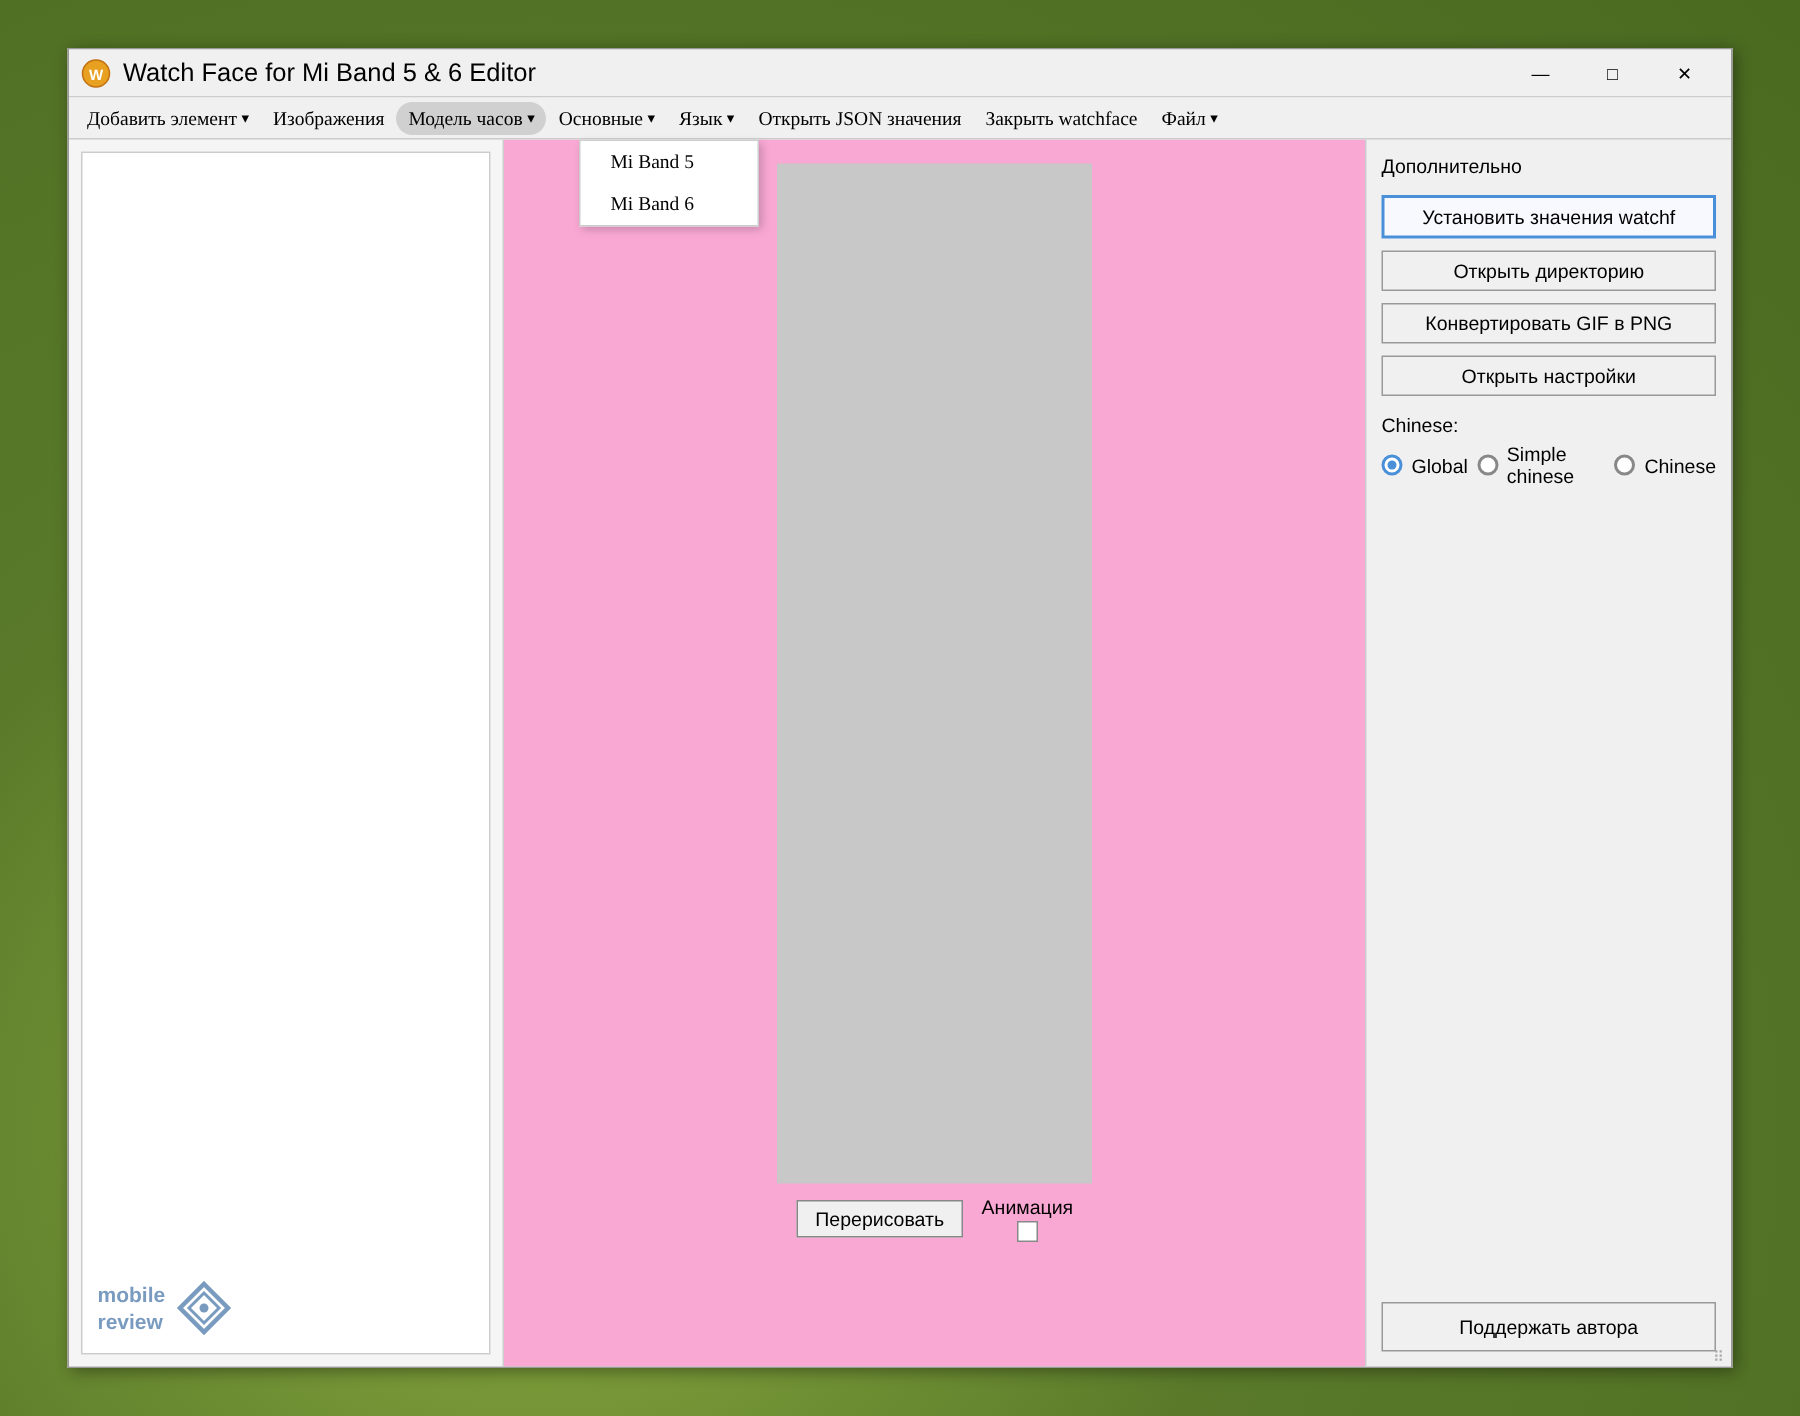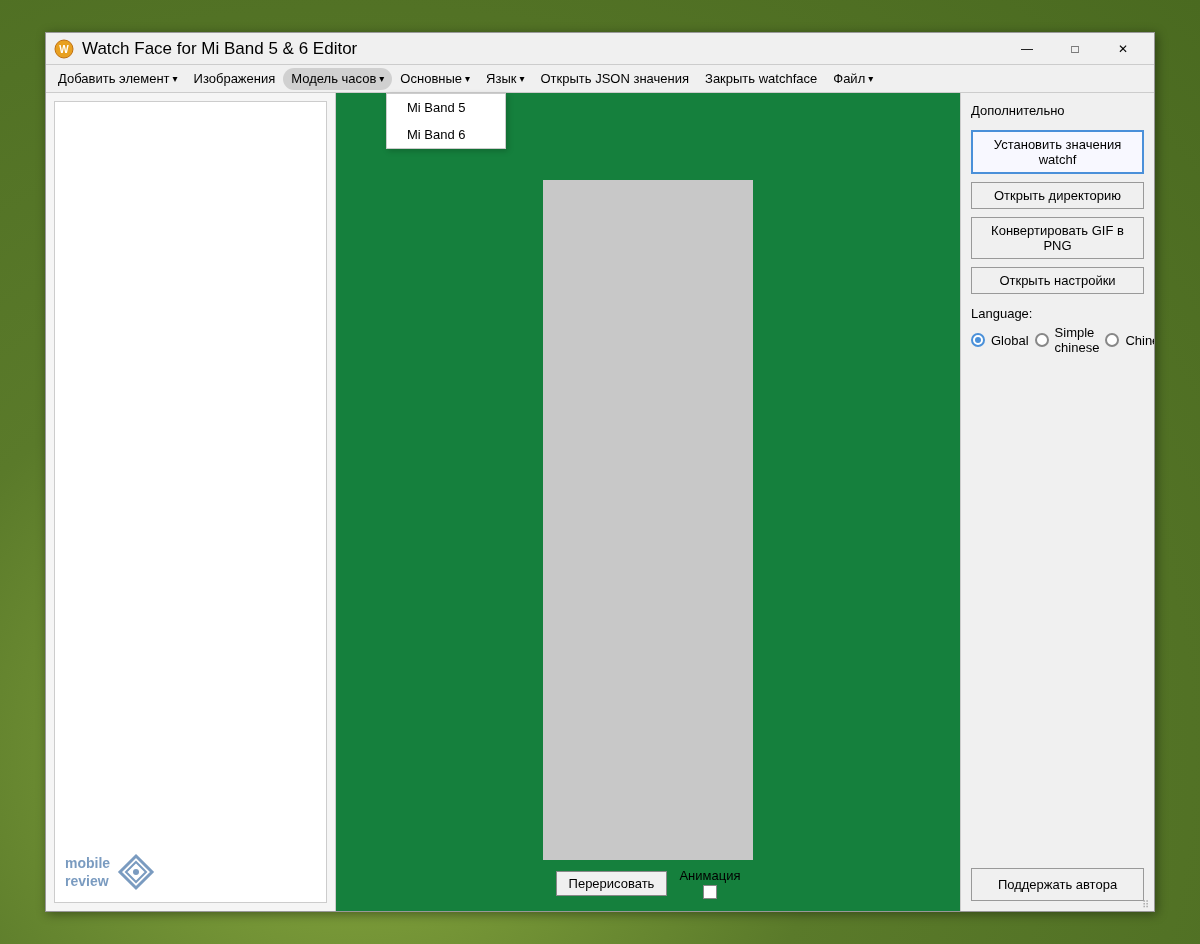--- a/index.html
+++ b/index.html
@@ -67,20 +67,21 @@
     
     .menu-bar {
       height: 28px;
       background: #f0f0f0;
       border-bottom: 1px solid #ccc;
       display: flex;
       align-items: center;
       padding: 0 4px;
       flex-shrink: 0;
       position: relative;
+      font-family: Liberation Serif, serif;
     }
     .menu-item {
       padding: 2px 8px;
       cursor: pointer;
       height: 22px;
       display: flex;
       align-items: center;
       font-size: 13px;
       white-space: nowrap;
       color: #000;
@@ -147,25 +148,25 @@
       line-height: 1.3;
     }
     .diamond-icon {
       width: 40px;
       height: 40px;
     }
 
     
     .center-panel {
       flex: 1;
-      background: #15803d;
-      display: flex;
-      flex-direction: column;
-      align-items: center;
-      justify-content: flex-end;
+      background: #f9a8d4;
+      display: flex;
+      flex-direction: column;
+      align-items: center;
+      justify-content: flex-start;
       padding: 8px;
       gap: 8px;
       position: relative;
     }
     .watch-canvas {
       width: 210px;
       flex: 1;
       background: #c8c8c8;
       margin-top: 8px;
       max-height: 680px;
@@ -196,21 +197,21 @@
     }
     .anim-group {
       display: flex;
       flex-direction: column;
       align-items: center;
       gap: 2px;
     }
 
     
     .right-panel {
-      width: 194px;
+      width: 244px;
       background: #f0f0f0;
       border-left: 1px solid #ccc;
       flex-shrink: 0;
       padding: 10px;
       display: flex;
       flex-direction: column;
       gap: 8px;
     }
     .section-title {
       font-size: 13px;
@@ -381,21 +382,21 @@
 
     <div class="right-panel">
       <div class="section-title">Дополнительно</div>
 
       <button class="action-btn highlighted">Установить  значения watchf</button>
       <button class="action-btn">Открыть директорию</button>
       <button class="action-btn">Конвертировать GIF в PNG</button>
       <button class="action-btn">Открыть настройки</button>
 
       <div class="language-section">
-        <div class="section-title">Language:</div>
+        <div class="section-title">Chinese:</div>
         <div class="radio-group">
           <label class="radio-item">
             <div class="radio-circle selected">
             </div>
             <span>Global</span>
           </label>
           <label class="radio-item">
             <div class="radio-circle"></div>
             <span>Simple chinese</span>
           </label>

